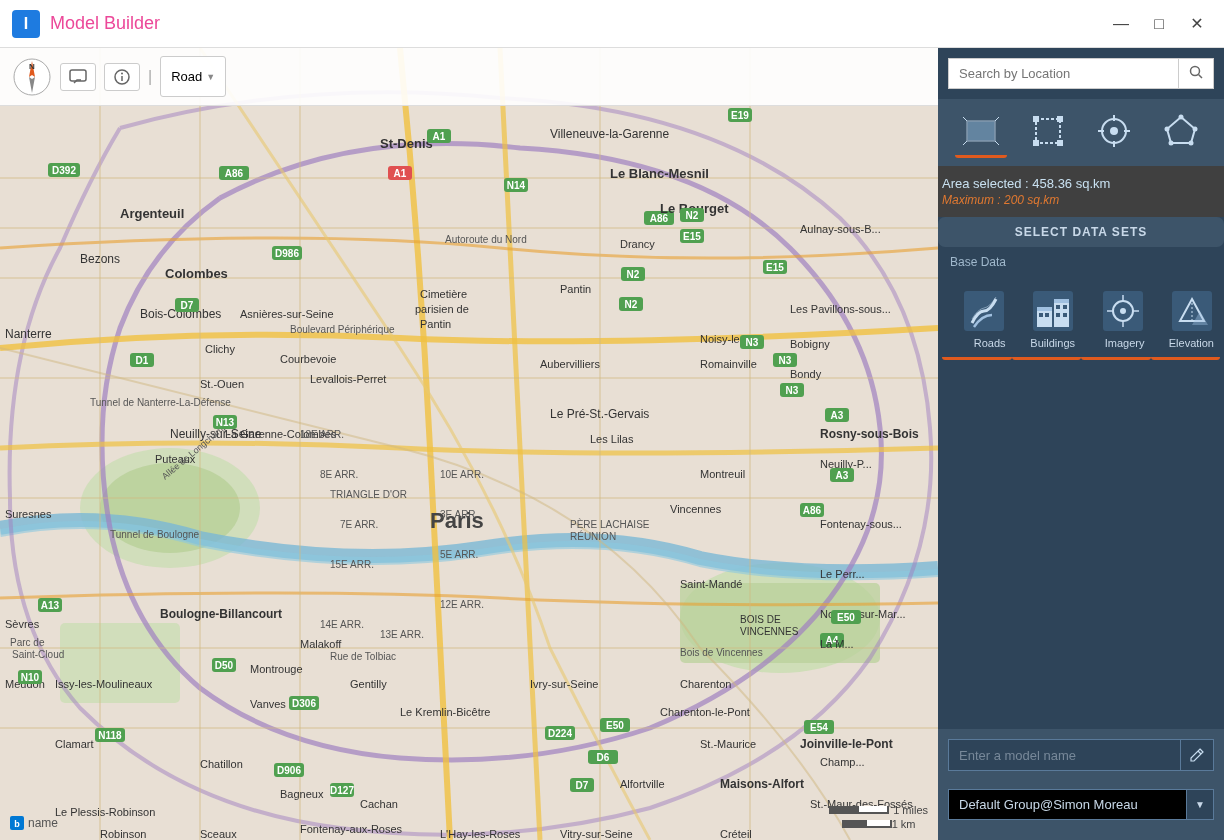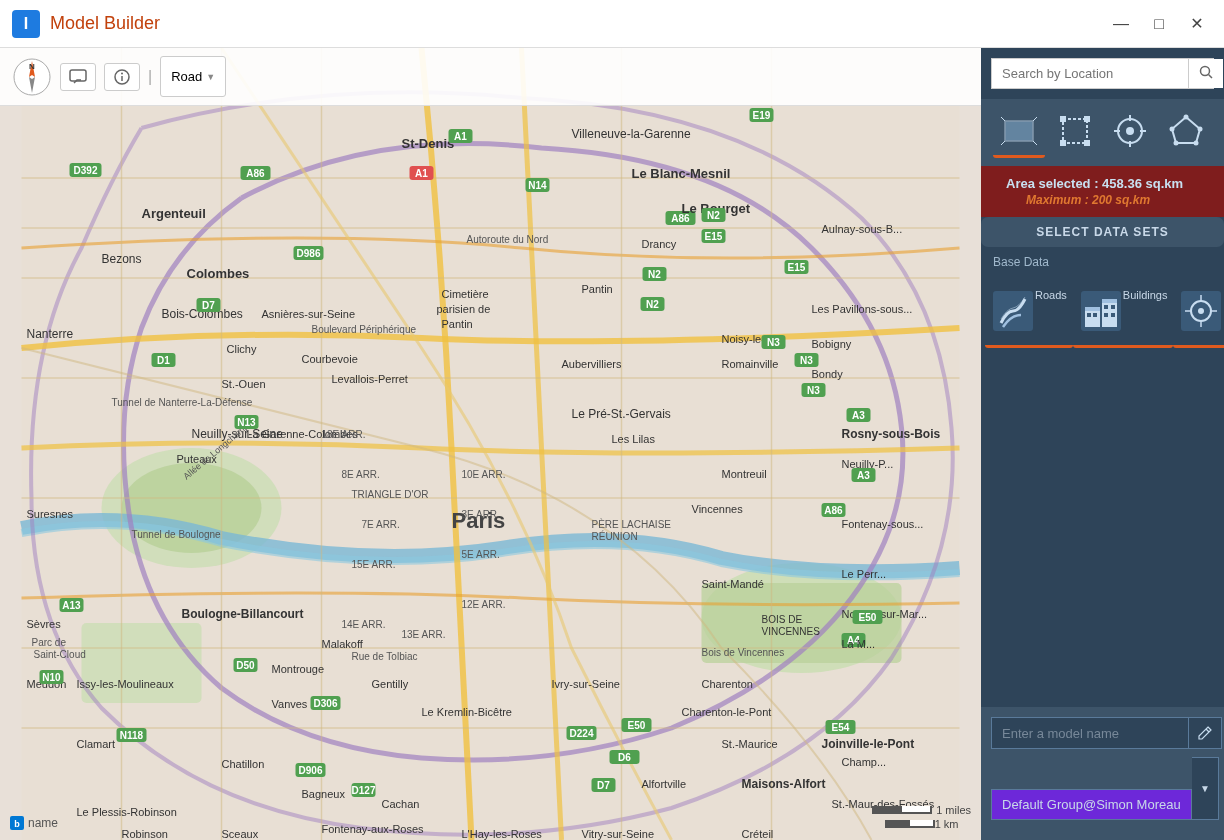--- a/index.html
+++ b/index.html
@@ -6,79 +6,79 @@
     body { font-family: 'Segoe UI', Arial, sans-serif; width: 1224px; height: 840px; overflow: hidden; background: #fff; display: flex; flex-direction: column; }
 
     
     #titlebar {
       display: flex; align-items: center; justify-content: space-between;
       background: #fff; height: 48px; border-bottom: 1px solid #ddd;
       padding: 0 12px; flex-shrink: 0;
     }
     #titlebar-left { display: flex; align-items: center; gap: 10px; }
     #app-icon { width: 28px; height: 28px; background: #1e7be0; border-radius: 4px; display: flex; align-items: center; justify-content: center; color: #fff; font-weight: bold; font-size: 16px; }
-    #app-title { font-size: 18px; font-weight: 400; color: #c2410c; }
+    #app-title { font-size: 18px; font-weight: 400; color: #ec4899; }
     #titlebar-controls { display: flex; gap: 8px; }
     .title-btn { width: 30px; height: 30px; display: flex; align-items: center; justify-content: center; cursor: pointer; border: none; background: transparent; font-size: 16px; color: #444; }
 
     
     #main { display: flex; flex: 1; overflow: hidden; }
 
     
     #map-container { flex: 1; position: relative; overflow: hidden; }
     #map-toolbar { position: absolute; top: 0; left: 0; z-index: 10; display: flex; align-items: center; gap: 8px; padding: 8px 12px; background: rgba(255,255,255,0.9); border-bottom: 1px solid #ddd; width: 100%; }
     #compass { width: 40px; height: 40px; position: relative; display: flex; align-items: center; justify-content: center; }
     .map-tool-btn { background: rgba(255,255,255,0.9); border: 1px solid #ccc; border-radius: 3px; padding: 12px 10px; font-size: 13px; cursor: pointer; display: flex; align-items: center; gap: 4px; }
 
     
     #map-bg { position: absolute; top: 0; left: 0; width: 100%; height: 100%; background: #e8e0d8; }
 
     
     #bing-badge { position: absolute; bottom: 10px; left: 10px; z-index: 10; display: flex; align-items: center; gap: 4px; font-size: 12px; color: #555; }
     #scale-bar { position: absolute; bottom: 10px; right: 10px; z-index: 10; font-size: 11px; color: #444; }
 
     
-    #panel { width: 243px; background: #2e4459; display: flex; flex-direction: column; flex-shrink: 0; color: #fff; }
+    #panel { width: 286px; background: #2e4459; display: flex; flex-direction: column; flex-shrink: 0; color: #fff; }
 
     
     #search-area { padding: 10px; background: #2e4459; }
     #search-box { display: flex; border: 1px solid #ccc; background: #fff; }
     #search-input { flex: 1; border: none; padding: 6px 10px; font-size: 13px; outline: none; color: #555; }
     #search-btn { background: #fff; border: none; border-left: 1px solid #ccc; padding: 6px 10px; cursor: pointer; color: #555; font-size: 14px; }
 
     
     #aoi-section { background: #3d5469; padding: 8px 10px; }
     #aoi-title { text-align: center; font-size: 12px; font-weight: 600; letter-spacing: 1px; color: #c8d8e8; padding: 4px 0 10px; }
     #aoi-tools { display: flex; justify-content: space-around; }
     .aoi-tool { display: flex; flex-direction: column; align-items: center; cursor: pointer; padding: 6px 8px; border-radius: 3px; }
     .aoi-tool.active { border-bottom: 3px solid #e05a1e; }
     .aoi-icon { width: 36px; height: 36px; display: flex; align-items: center; justify-content: center; }
 
-    #area-info { padding: 10px 25px; background: #7f1d1d; font-size: 13px; font-weight: bold; }
+    #area-info { padding: 10px 4px; background: #404040; font-size: 13px; }
     #area-selected { color: #c8e0f0; margin-bottom: 2px; }
-    #area-max { color: #e07830; font-style: italic; font-size: 12px; margin-left: 20px; }
+    #area-max { color: #e07830; font-style: italic; font-size: 12px; }
 
     
     #datasets-section { flex: 1; display: flex; flex-direction: column; overflow: hidden; }
     #datasets-title { text-align: center; font-size: 12px; font-weight: 600; letter-spacing: 1px; color: #c8d8e8; padding: 8px 0; background: #3d5469; flex-shrink: 0; border-radius: 7px; }
     #base-data-label { color: #a0b8cc; font-size: 12px; padding: 8px 12px 4px; background: #2e4459; flex-shrink: 0; }
     #base-data-tools { display: flex; justify-content: space-around; padding: 8px 4px; background: #2e4459; flex-shrink: 0; }
-    .data-tool { display: flex; flex-direction: row; align-items: flex-start; cursor: pointer; padding: 8px 6px; border-radius: 3px; flex: 1; }
+    .data-tool { display: flex; flex-direction: column; align-items: flex-end; cursor: pointer; padding: 8px 6px; border-radius: 3px; flex: 1; }
     .data-tool.active { border-bottom: 3px solid #e05a1e; }
     .data-tool-icon { width: 44px; height: 44px; display: flex; align-items: center; justify-content: center; border-radius: 3px; margin-bottom: 4px; }
     .data-tool-label { font-size: 11px; color: #c8d8e8; }
 
     
     #bottom-panel { background: #3d5469; padding: 10px; flex-shrink: 0; }
-    #model-name-row { display: flex; margin-bottom: 8px; }
+    #model-name-row { display: flex; margin-bottom: 18px; }
     #model-name-input { flex: 1; background: #2e4459; border: 1px solid #5a7a9a; color: #aaa; padding: 7px 10px; font-size: 13px; outline: none; }
     #model-name-input::placeholder { color: #789; }
     #pencil-btn { background: #2e4459; border: 1px solid #5a7a9a; border-left: none; padding: 7px 8px; cursor: pointer; display: flex; align-items: center; justify-content: center; }
     #group-row { display: flex; margin-bottom: 10px; }
-    #group-select { flex: 1; background: #6d28d9; border: 1px solid #5a7a9a; color: #c8d8e8; padding: 7px 10px; font-size: 13px; cursor: pointer; appearance: none; outline: none; margin-top: 32px; }
+    #group-select { flex: 1; background: #000000; border: 1px solid #5a7a9a; color: #c8d8e8; padding: 7px 10px; font-size: 13px; cursor: pointer; appearance: none; outline: none; }
     #group-arrow { background: #2e4459; border: 1px solid #5a7a9a; border-left: none; padding: 7px 8px; display: flex; align-items: center; color: #c8d8e8; font-size: 10px; }
     #create-model-btn { width: 100%; background: #e07830; border: none; color: #fff; padding: 10px; font-size: 14px; font-weight: 600; cursor: pointer; letter-spacing: 0.5px; }
 
     
     #map-svg { position: absolute; top: 0; left: 0; width: 100%; height: 100%; }
   </style>
 </head>
 <body>
 
 <div id="titlebar">

